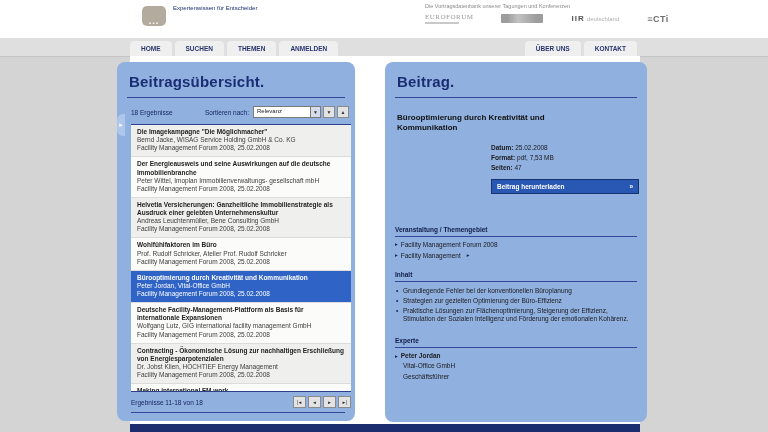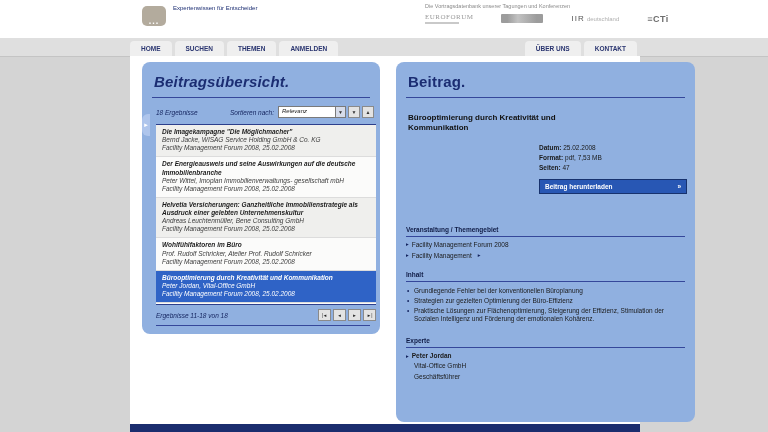--- a/index.html
+++ b/index.html
@@ -17,40 +17,40 @@
   .brand-name .b{font-weight:bold;}
   .tagline{font-size:6px;color:#1b2d72;margin-top:1px;}
   .partners{position:absolute;right:78px;top:3px;width:265px;}
   .partners-caption{font-size:5.5px;color:#8a8a8a;}
   .partner-row{display:flex;align-items:center;margin-top:4px;gap:28px;}
   .p-euroforum{font-size:7px;color:#9a9a9a;letter-spacing:.5px;font-family:"Liberation Serif",serif;}
   .p-euroforum .sub{display:block;height:2px;width:34px;background:#c9c9c9;margin-top:1px;}
   .p-box{width:42px;height:9px;background:#9c9c9c;border-radius:1px;
          background-image:linear-gradient(90deg,#9c9c9c 15%,#c2c2c2 40%,#9c9c9c 85%);}
   .p-iir{font-size:8px;color:#555;}
-  .p-iir .bold{font-weight:normal;letter-spacing:1px;}
+  .p-iir .bold{font-weight:bold;letter-spacing:1px;}
   .p-iir .light{color:#b0b0b0;font-size:6px;}
   .p-cti{font-size:9px;font-weight:bold;color:#6e6e6e;letter-spacing:.5px;}
 
   
   .navbar{position:absolute;top:38px;left:0;width:768px;height:18px;background:#dfdfdf;
           border-bottom:1px solid #c4c4c4;}
   .nav-inner{position:absolute;left:130px;width:510px;height:18px;display:flex;align-items:flex-end;}
   .tab{font-size:6.5px;font-weight:bold;color:#2a3570;background:#efefef;
        padding:4px 11px 4px;margin-right:3px;border-radius:4px 4px 0 0;cursor:pointer;}
   .nav-spacer{flex:1;}
 
   
   .content-col{position:absolute;top:56px;left:130px;width:510px;height:368px;background:#ffffff;}
   .footer-bar{position:absolute;top:424px;left:130px;width:510px;height:8px;background:#1b2d6e;}
 
   .panel{position:absolute;top:62px;background:#90b0e0;border-radius:8px;
          display:flex;flex-direction:column;overflow:hidden;}
-  .panel-left{left:142px;width:238px;height:272px;font-style:italic;}
-  .panel-right{left:396px;width:299px;height:360px;}
+  .panel-left{left:117px;width:238px;height:359px;}
+  .panel-right{left:385px;width:262px;height:360px;}
   .panel h1{margin:11px 12px 0;font-size:15px;color:#1b2d72;letter-spacing:.2px;}
   .rule{margin:7px 10px 0;border-bottom:1px solid #35479a;height:0;}
 
   
   .collapse-tab{position:absolute;left:0;top:52px;width:8px;height:22px;background:#aec5ec;
                 border-radius:0 6px 6px 0;transform:scaleX(-1);color:#ffffff;font-size:6px;
                 display:flex;align-items:center;justify-content:center;cursor:pointer;}
   .controls{display:flex;align-items:center;margin:8px 6px 6px 14px;font-size:6.5px;color:#13235e;}
   .results-count{flex:1;}
   .sort-label{margin-right:4px;}

